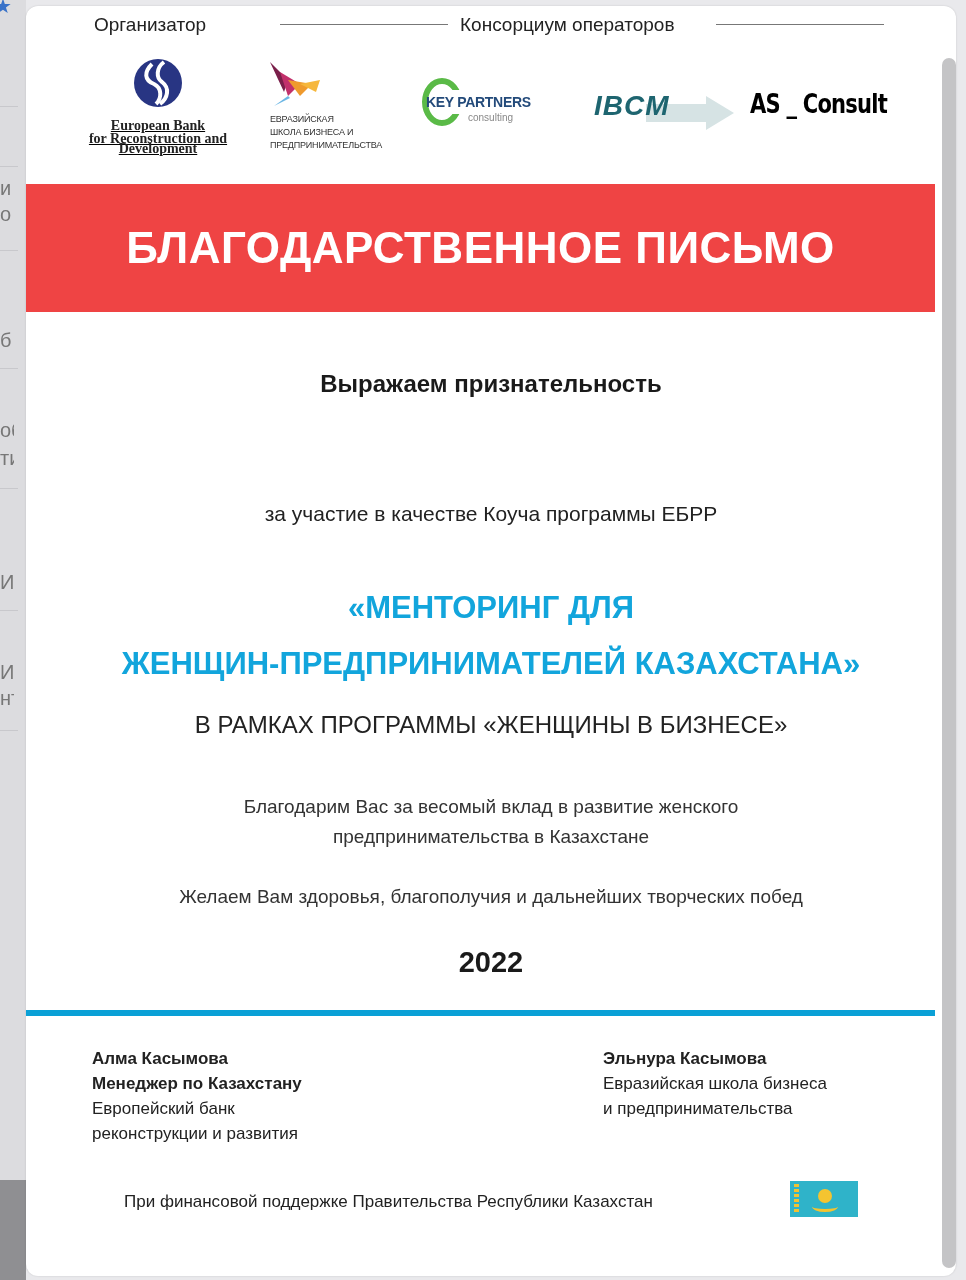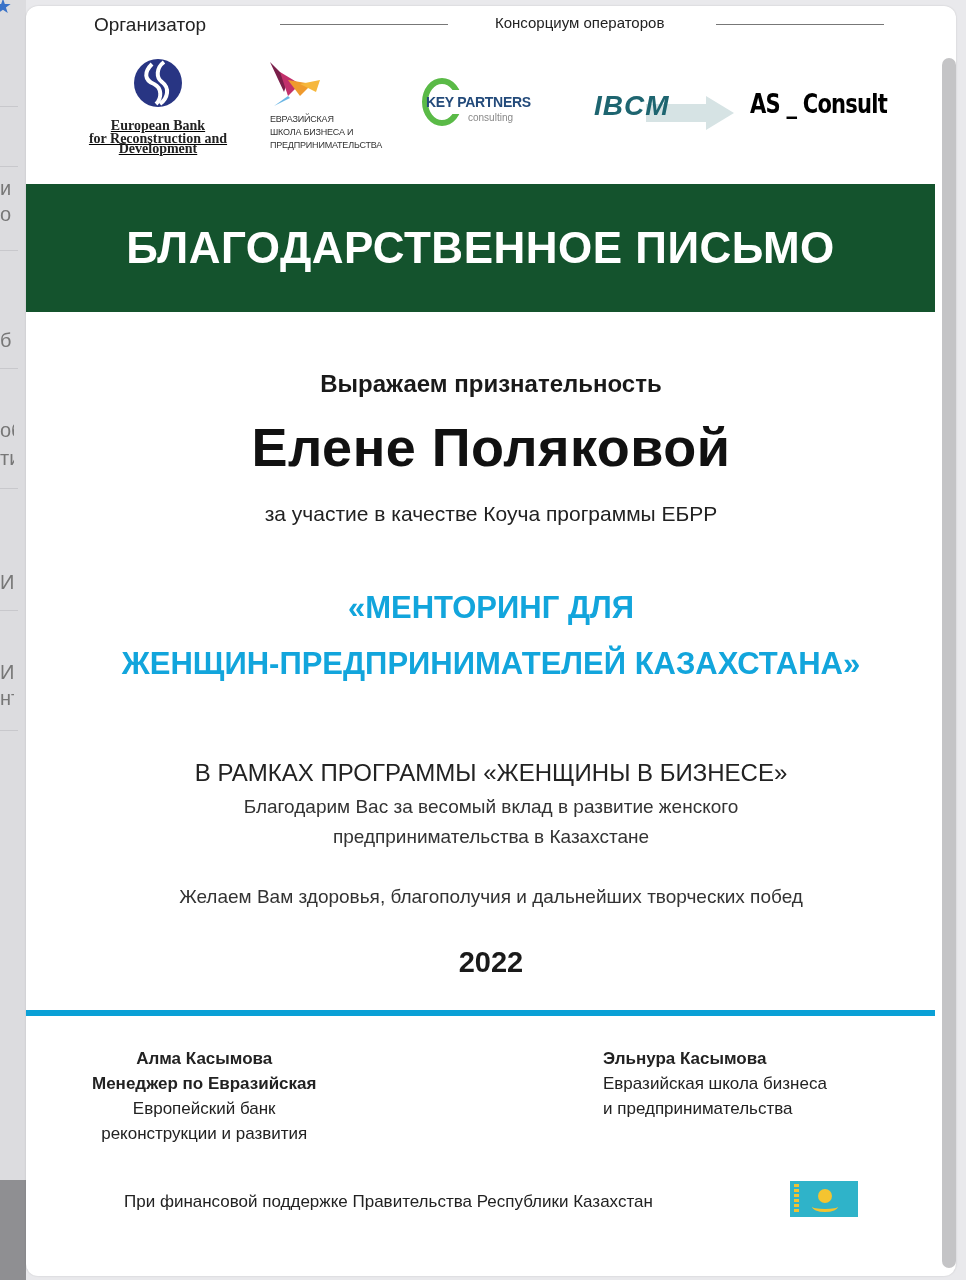--- a/index.html
+++ b/index.html
@@ -24,21 +24,21 @@
     position: absolute; left: 26px; top: 6px; width: 930px; height: 1270px;
     background: #ffffff; border-radius: 12px; overflow: hidden;
     box-shadow: 0 0 2px rgba(0,0,0,0.15);
   }
   .scrollbar {
     position: absolute; left: 942px; top: 58px; width: 14px; height: 1210px;
     background: #c4c4c6; border-radius: 7px;
   }
 
   .org-label { position: absolute; left: 68px; top: 8px; font-size: 19px; color: #222; }
-  .cons-label { position: absolute; left: 434px; top: 8px; font-size: 15px; color: #222; margin-left: 35px; }
+  .cons-label { position: absolute; left: 434px; top: 8px; font-size: 19px; color: #222; }
   .line { position: absolute; height: 1px; background: #777; }
 
   
   .logo { position: absolute; }
   .ebrd { left: 52px; top: 52px; width: 160px; height: 90px; text-align: center; text-decoration: underline; }
   .ebrd .mark { width: 52px; height: 50px; margin: 0 auto; }
   .ebrd .n1 { font-family: "Liberation Serif", serif; font-weight: bold; font-size: 14px; color: #222; line-height: 16px; margin-top: 6px; }
   .ebrd .n2 { font-family: "Liberation Serif", serif; font-weight: bold; font-size: 14px; color: #222; line-height: 10px; }
 
   .eshb { left: 244px; top: 56px; width: 140px; height: 90px; }
@@ -52,39 +52,39 @@
 
   .ibsm { left: 568px; top: 80px; width: 150px; height: 50px; }
   .ibsm .arrowbody { position: absolute; left: 52px; top: 18px; width: 60px; height: 18px; background: #d6e3e4; }
   .ibsm .arrowhead { position: absolute; left: 112px; top: 10px; width: 0; height: 0; border-top: 17px solid transparent; border-bottom: 17px solid transparent; border-left: 28px solid #d6e3e4; }
   .ibsm .t { position: absolute; left: 0; top: 4px; font-weight: bold; font-style: italic; font-size: 28px; color: #1e6570; letter-spacing: 1px; }
 
   .asc { left: 724px; top: 82px; font-family: "DejaVu Sans", sans-serif; font-weight: bold; font-size: 27px; color: #000; letter-spacing: -1px; transform: scaleX(0.78); transform-origin: left; white-space: nowrap; }
 
   .banner {
     position: absolute; left: 0; top: 178px; width: 909px; height: 128px;
-    background: #14532d; color: #fff; text-align: center;
+    background: #ef4444; color: #fff; text-align: center;
     font-weight: bold; font-size: 44px; line-height: 128px; letter-spacing: 0.5px;
   }
 
   .c { position: absolute; left: 0; width: 930px; text-align: center; }
   .grat { top: 364px; font-weight: bold; font-size: 24px; color: #1a1a1a; }
   .name { top: 410px; font-weight: bold; font-size: 54px; color: #111; letter-spacing: 0.5px; }
   .role { top: 496px; font-size: 21px; color: #222; }
   .prog { top: 574px; font-weight: bold; font-size: 31px; color: #12a5dc; line-height: 56px; }
-  .frame { top: 705px; font-size: 24px; color: #222; margin-top: 48px; }
+  .frame { top: 705px; font-size: 24px; color: #222; }
   .thanks { top: 786px; font-size: 19px; color: #333; line-height: 30px; }
   .wish { top: 880px; font-size: 19px; color: #333; }
   .year { top: 940px; font-weight: bold; font-size: 29px; color: #1a1a1a; }
 
   .rule { position: absolute; left: 0; top: 1004px; width: 909px; height: 6px; background: #0aa0d6; }
 
   .sig { position: absolute; top: 1040px; font-size: 17px; color: #222; line-height: 25px; }
   .sig .b { font-weight: bold; }
-  .sig1 { left: 66px; text-align: center; }
+  .sig1 { left: 66px; }
   .sig2 { left: 577px; }
 
   .support { position: absolute; left: 98px; top: 1186px; font-size: 17px; color: #222; }
   .flag { position: absolute; left: 764px; top: 1175px; width: 68px; height: 36px; background: #2fb3c9; }
   .flag .orn { position: absolute; left: 4px; top: 3px; width: 5px; height: 30px; background: repeating-linear-gradient(#f1c232 0 3px, #2fb3c9 3px 5px); }
   .flag .sun { position: absolute; left: 28px; top: 8px; width: 14px; height: 14px; border-radius: 50%; background: #f4c430; }
   .flag .eagle { position: absolute; left: 22px; top: 20px; width: 26px; height: 8px; border-bottom: 3px solid #f4c430; border-radius: 0 0 50% 50%; }
 </style>
 </head>
 <body>
@@ -149,39 +149,38 @@
     <div class="arrowbody"></div>
     <div class="arrowhead"></div>
     <div class="t">IBCM</div>
   </div>
 
   <div class="logo asc">AS _ Consult</div>
 
   <div class="banner">БЛАГОДАРСТВЕННОЕ ПИСЬМО</div>
 
   <div class="c grat">Выражаем признательность</div>
-  <div class="c name">Елене Поляковой</div>
   <div class="c role">за участие в качестве Коуча программы ЕБРР</div>
   <div class="c prog">
     <div>«МЕНТОРИНГ ДЛЯ</div>
     <div>ЖЕНЩИН-ПРЕДПРИНИМАТЕЛЕЙ КАЗАХСТАНА»</div>
   </div>
   <div class="c frame">В РАМКАХ ПРОГРАММЫ «ЖЕНЩИНЫ В БИЗНЕСЕ»</div>
   <div class="c thanks">
     <div>Благодарим Вас за весомый вклад в развитие женского</div>
     <div>предпринимательства в Казахстане</div>
   </div>
   <div class="c wish">Желаем Вам здоровья, благополучия и дальнейших творческих побед</div>
   <div class="c year">2022</div>
 
   <div class="rule"></div>
 
   <div class="sig sig1">
     <div class="b">Алма Касымова</div>
-    <div class="b">Менеджер по Евразийская</div>
+    <div class="b">Менеджер по Казахстану</div>
     <div>Европейский банк</div>
     <div>реконструкции и развития</div>
   </div>
   <div class="sig sig2">
     <div class="b">Эльнура Касымова</div>
     <div>Евразийская школа бизнеса</div>
     <div>и предпринимательства</div>
   </div>
 
   <div class="support">При финансовой поддержке Правительства Республики Казахстан</div>

